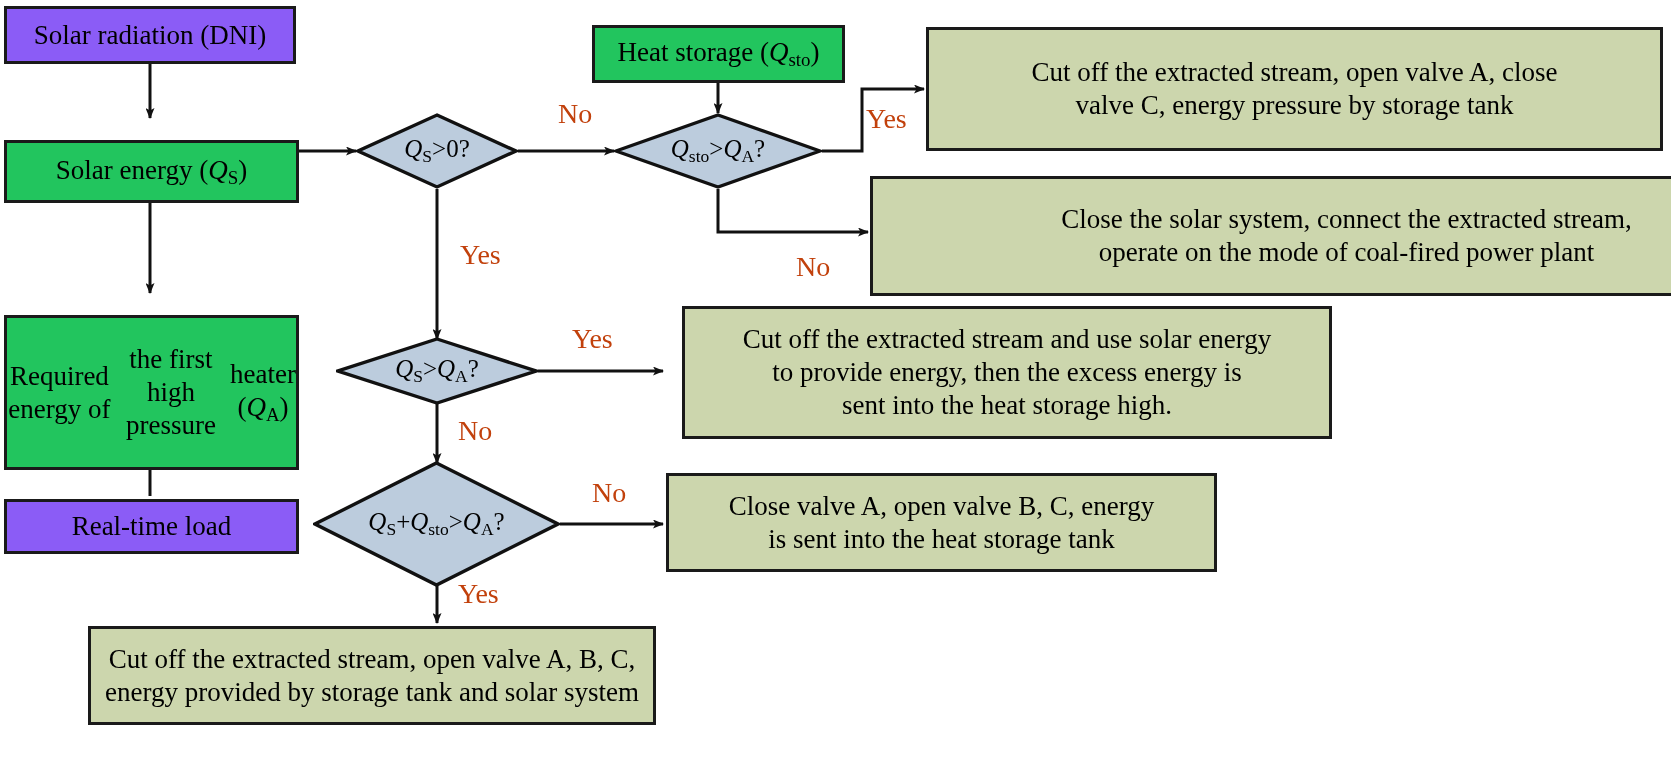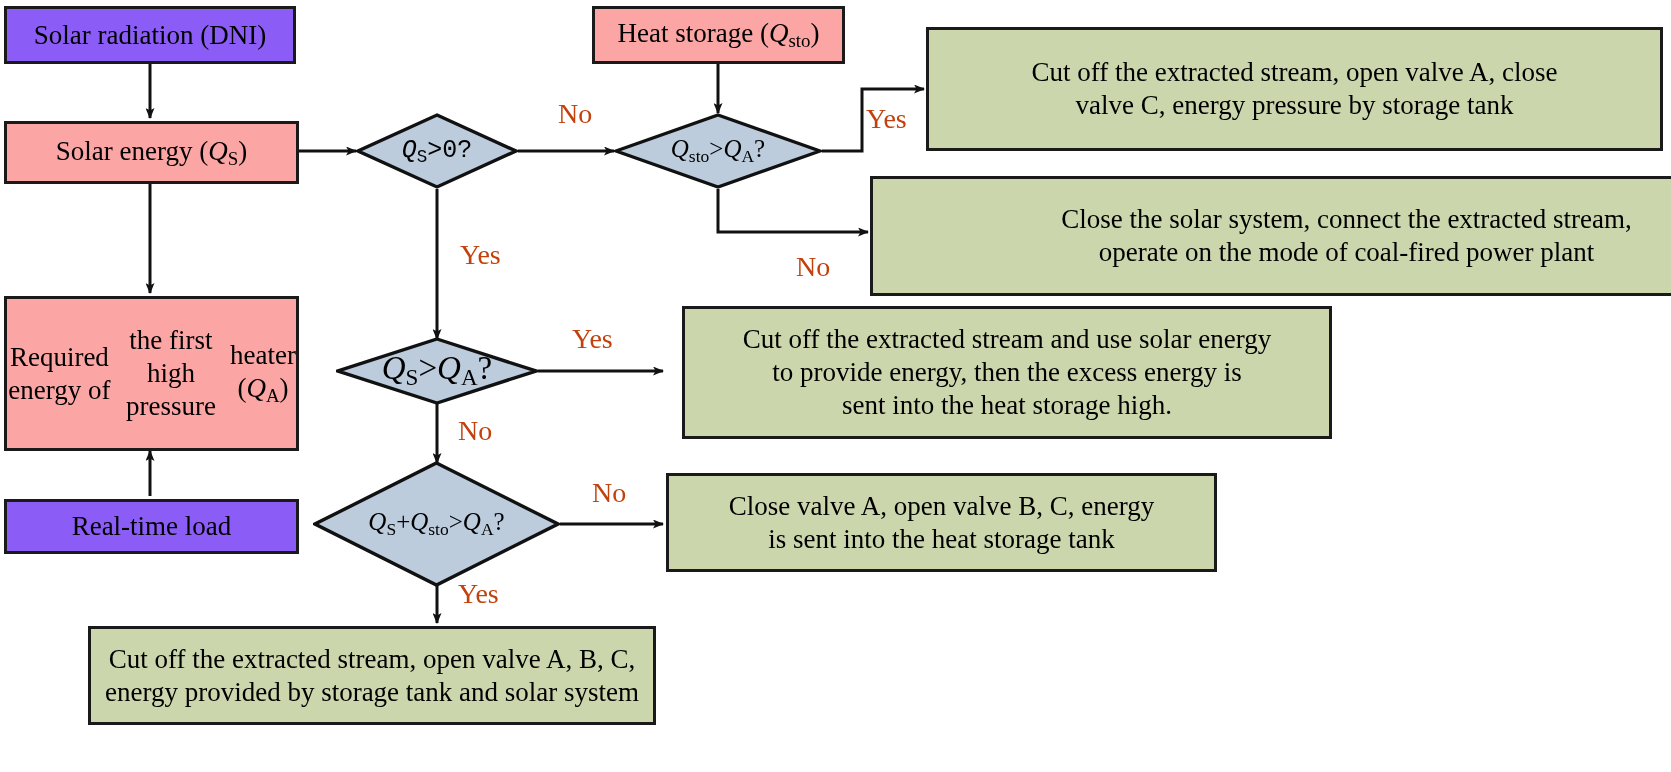--- a/index.html
+++ b/index.html
@@ -21,21 +21,21 @@
     border: 3px solid #1a1a1a;
     display: flex;
     align-items: center;
     justify-content: center;
     text-align: center;
     color: #000000;
     line-height: 1.22;
     z-index: 3;
   }
   .node-grey   { background: #8b5cf6; }
-  .node-peach  { background: #fca5a5; }
+  .node-peach  { background: #22c55e; margin-top: 19px; }
   .node-green  { background: #ccd6ad; }
 
   .diamond {
     position: absolute;
     z-index: 3;
   }
   .diamond .dshape {
     position: absolute;
     inset: 0;
   }
@@ -148,21 +148,21 @@
   <div class="node node-green" style="left:666px; top:473px; width:551px; height:99px; font-size:27px; flex-direction:column;">
     <span>Close valve A, open valve B, C, energy</span>
     <span>is sent into the heat storage tank</span>
   </div>
 
   <div class="node node-green" style="left:88px; top:626px; width:568px; height:99px; font-size:27px; flex-direction:column;">
     <span>Cut off the extracted stream, open valve A, B, C,</span>
     <span>energy provided by storage tank and solar system</span>
   </div>
 
-  <div class="diamond" style="left:356px; top:113px; width:162px; height:76px;font-family:Liberation Mono, monospace;">
+  <div class="diamond" style="left:356px; top:113px; width:162px; height:76px;">
     <svg class="dshape" viewBox="0 0 162 76" preserveAspectRatio="none">
       <polygon points="81,2 160,38 81,74 2,38" fill="#bcccdd" stroke="#111" stroke-width="3.4"></polygon>
     </svg>
     <div class="dlabel" style="font-size:25px;">
       <span><span class="var">Q</span><span class="sub">S</span>&gt;0?</span>
     </div>
   </div>
 
   <div class="diamond" style="left:614px; top:113px; width:208px; height:76px;">
     <svg class="dshape" viewBox="0 0 208 76" preserveAspectRatio="none">
@@ -170,21 +170,21 @@
     </svg>
     <div class="dlabel" style="font-size:25px;">
       <span><span class="var">Q</span><span class="sub">sto</span>&gt;<span class="var">Q</span><span class="sub">A</span>?</span>
     </div>
   </div>
 
   <div class="diamond" style="left:336px; top:337px; width:202px; height:68px;">
     <svg class="dshape" viewBox="0 0 202 68" preserveAspectRatio="none">
       <polygon points="101,2 200,34 101,66 2,34" fill="#bcccdd" stroke="#111" stroke-width="3.4"></polygon>
     </svg>
-    <div class="dlabel" style="font-size:33px;">
+    <div class="dlabel" style="font-size:25px;">
       <span><span class="var">Q</span><span class="sub">S</span>&gt;<span class="var">Q</span><span class="sub">A</span>?</span>
     </div>
   </div>
 
   <div class="diamond" style="left:313px; top:461px; width:247px; height:126px;">
     <svg class="dshape" viewBox="0 0 247 126" preserveAspectRatio="none">
       <polygon points="123.5,2 245,63 123.5,124 2,63" fill="#bcccdd" stroke="#111" stroke-width="3.4"></polygon>
     </svg>
     <div class="dlabel" style="font-size:25px;">
       <span><span class="var">Q</span><span class="sub">S</span>+<span class="var">Q</span><span class="sub">sto</span>&gt;<span class="var">Q</span><span class="sub">A</span>?</span>

